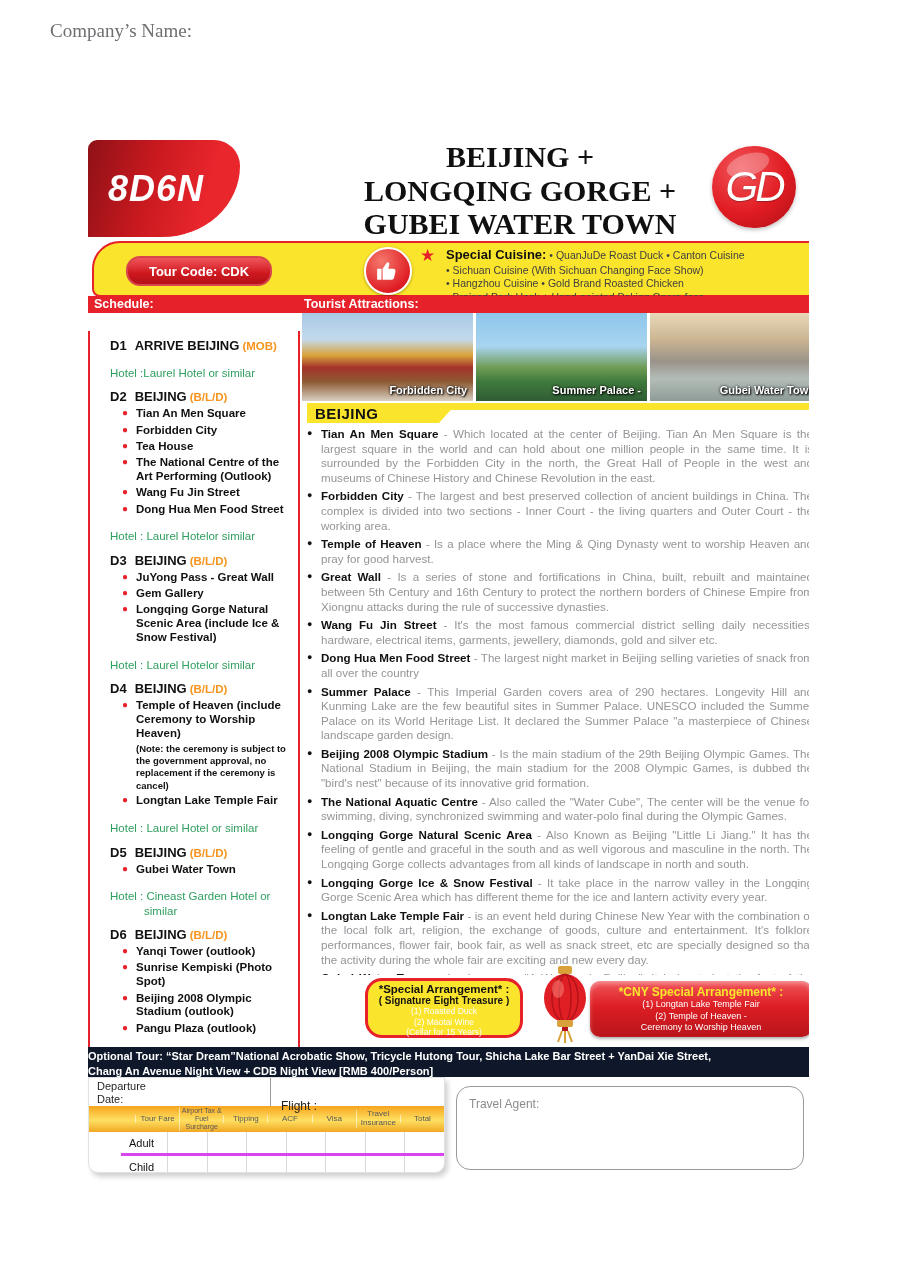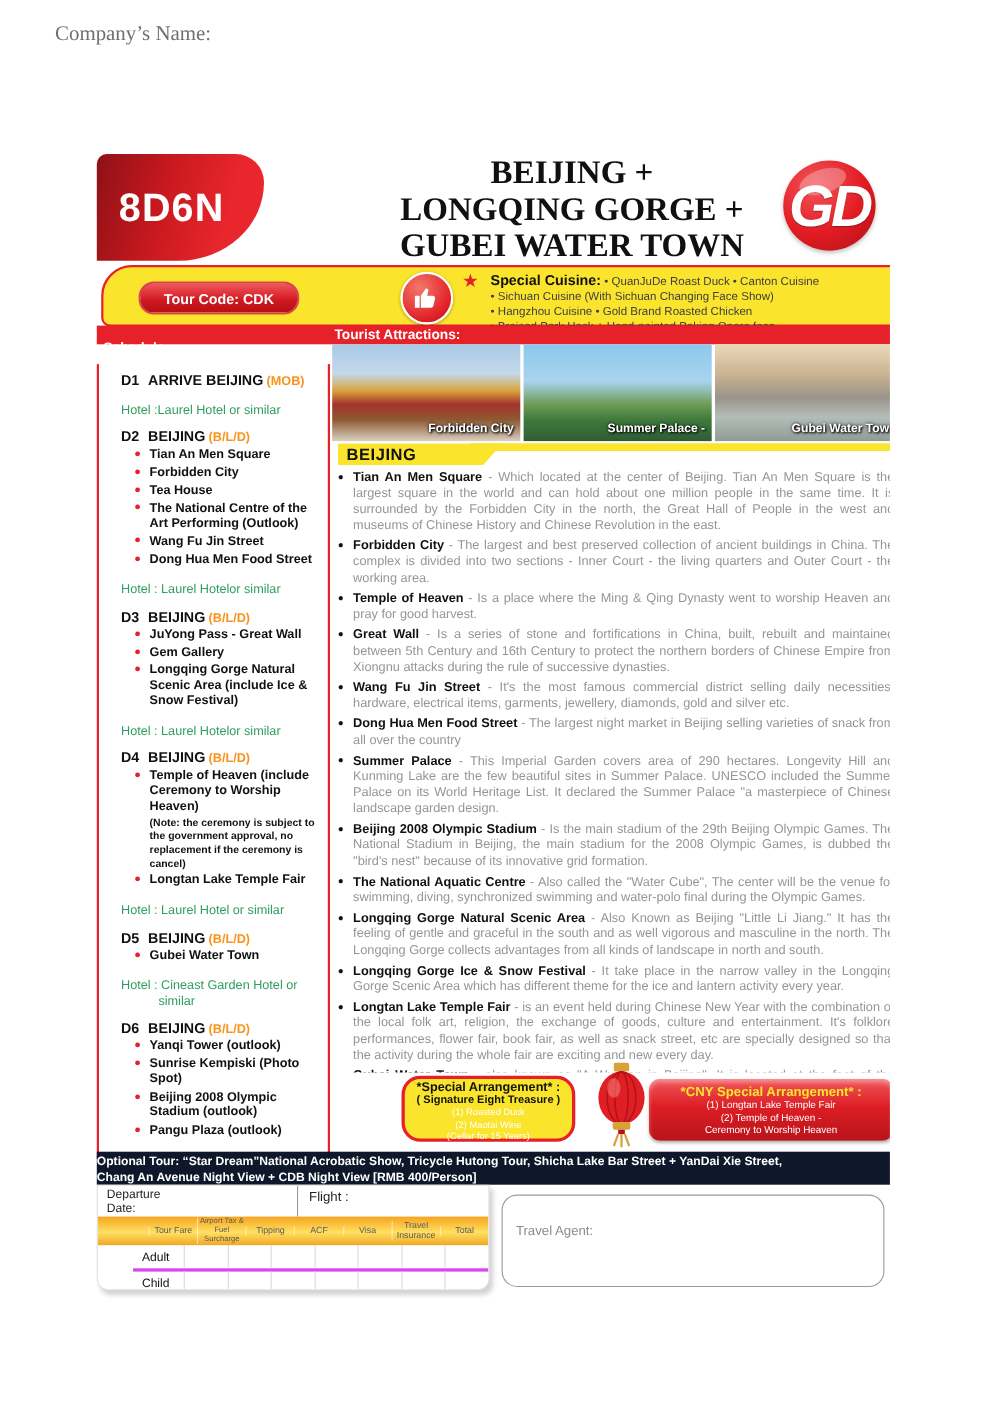--- a/index.html
+++ b/index.html
@@ -4,48 +4,48 @@
 <style>
   html,body{margin:0;padding:0;background:#fff;}
   .page{position:relative;width:809px;height:1286px;background:#fff;overflow:hidden;
         font-family:"Liberation Sans",sans-serif;color:#231f20;}
   .company{position:absolute;left:50px;top:20px;font-family:"Liberation Serif",serif;
            font-size:19px;color:#6e6f72;}
   
   .badge{position:absolute;left:88px;top:140px;width:152px;height:97px;
          background:linear-gradient(105deg,#8e1116,#c8191f 40%,#e8262c 75%);
          border-radius:14px 40px 120px 0/14px 40px 110px 0;}
-  .badge span{position:absolute;left:20px;top:28px;color:#fff;font-weight:bold;font-size:36px;letter-spacing:1px;}
+  .badge span{position:absolute;left:20px;top:28px;color:#fff;font-weight:bold;font-size:36px;letter-spacing:1px;font-style:italic;}
   .title{position:absolute;left:320px;top:140px;width:400px;text-align:center;
          font-family:"Liberation Serif",serif;font-weight:bold;font-size:30px;line-height:1.12;color:#101010;}
   .logo{position:absolute;left:712px;top:146px;width:84px;height:82px;border-radius:50%;
         background:radial-gradient(circle at 35% 28%,#f2555a,#e11b22 55%,#ad1018);
         display:flex;align-items:center;justify-content:center;box-shadow:0 2px 4px rgba(0,0,0,.25);}
-  .logo span{color:#fff;font-weight:bold;font-style:italic;font-size:53px;letter-spacing:-3px;
+  .logo span{color:#fff;font-weight:normal;font-style:italic;font-size:42px;letter-spacing:-3px;
              text-shadow:0 1px 1px rgba(0,0,0,.3);}
   .logo::after{content:"";position:absolute;left:14px;top:8px;width:44px;height:22px;border-radius:50%;
                background:rgba(255,255,255,.28);transform:rotate(-18deg);}
   
   .cuisine-band{position:absolute;left:92px;top:241px;width:727px;height:56px;background:#fbe42c;
                 border:2px solid #e62129;border-radius:28px 8px 8px 8px;box-sizing:border-box;}
   .tourcode{position:absolute;left:32px;top:13px;width:142px;height:26px;border-radius:14px;
             background:linear-gradient(#f0565b,#cf171e 60%,#b31218);border:2px solid #d8464b;
             color:#fff;font-weight:bold;font-size:13px;display:flex;align-items:center;justify-content:center;}
   .thumb{position:absolute;left:270px;top:4px;width:44px;height:44px;border-radius:50%;
          background:radial-gradient(circle at 35% 28%,#f4776b,#e01f25 70%,#b5121a);
          border:2px solid #fff;box-shadow:0 1px 3px rgba(0,0,0,.35);
          display:flex;align-items:center;justify-content:center;}
   .star{position:absolute;left:326px;top:2px;color:#e62129;font-size:17px;}
   .cuisine-text{position:absolute;left:352px;top:4px;width:366px;font-size:10.5px;color:#3f3f3f;line-height:1.28;}
   .cuisine-text .cl{margin:0;}
   .cuisine-text b{font-size:13px;color:#111;}
   
   .section-bar{position:absolute;left:88px;top:296px;width:733px;height:17px;background:#e62129;color:#fff;
                font-weight:bold;font-size:12.5px;}
-  .sb-l{position:absolute;left:6px;top:1px;margin-top:12px;}
+  .sb-l{position:absolute;left:6px;top:1px;}
   .sb-r{position:absolute;left:216px;top:1px;}
   
   .schedule-box{position:absolute;left:88px;top:331px;width:212px;height:722px;background:#fff;
                 border:2px solid #e62129;border-top:none;box-sizing:border-box;
                 padding:7px 5px 6px 20px;overflow:hidden;}
   .day{margin-bottom:9px;}
   .day-head{font-size:13px;font-weight:bold;color:#111;}
   .day-code{margin-right:8px;}
   .meals{color:#f7941d;font-weight:bold;font-size:11.5px;margin-left:3px;}
   ul.items{list-style:none;margin:3px 0 0 0;padding:0 0 0 12px;}
@@ -90,32 +90,32 @@
   .optional{position:absolute;left:88px;top:1047px;width:733px;height:30px;background:#0f172a;color:#fff;
             font-weight:bold;font-size:11px;line-height:1.35;padding-top:2px;box-sizing:border-box;}
   
   .form-box{position:absolute;left:88px;top:1077px;width:357px;height:96px;background:#fff;
             border:1px solid #e2e2e2;border-radius:0 0 10px 10px;box-shadow:3px 4px 5px rgba(0,0,0,.18);
             box-sizing:border-box;overflow:hidden;}
   .fb-top{display:flex;height:28px;border-bottom:0;}
   .fb-dep{width:182px;padding:2px 0 0 8px;font-size:11px;line-height:1.15;box-sizing:border-box;
           border-right:1px solid #9a9a9a;}
   .fb-dep span{display:block;}
-  .fb-flight{padding:3px 0 0 10px;font-size:12px;}
+  .fb-flight{padding:21px 0 0 10px;font-size:12px;}
   .fb-head{display:flex;height:26px;background:linear-gradient(180deg,#f6a41e,#ffe062 55%,#f0a825);
            align-items:center;}
   .fb-head .hcell{flex:1;text-align:center;font-size:8px;color:#58595b;line-height:1.1;
                   border-left:1px solid rgba(255,255,255,.55);}
   .fb-head .hcell:first-child{border-left:none;flex:0 0 46px;}
   .fb-head .hcell.small{font-size:7px;}
   .fb-row{display:flex;height:21px;border-bottom:3px solid #d946ef;margin-left:32px;}
   .fb-row .rlabel{flex:0 0 46px;display:flex;align-items:center;padding-left:8px;font-size:11px;color:#111;box-sizing:border-box;}
   .fb-row .cell{flex:1;border-left:1px solid #d9d9d9;}
   .agent-box{position:absolute;left:456px;top:1086px;width:348px;height:84px;border:1.5px solid #9a9a9a;
-             border-radius:14px;box-sizing:border-box;padding:23px 12px;}
+             border-radius:14px;box-sizing:border-box;padding:7px 12px;}
   .agent-box span{color:#8a8c8e;font-size:12px;}
   .right-red-line{position:absolute;left:819px;top:296px;width:2px;height:739px;background:#e62129;}
 </style>
 </head>
 <body>
 
 <div class="page">
 
   <div class="company">Company’s Name:</div>
 

